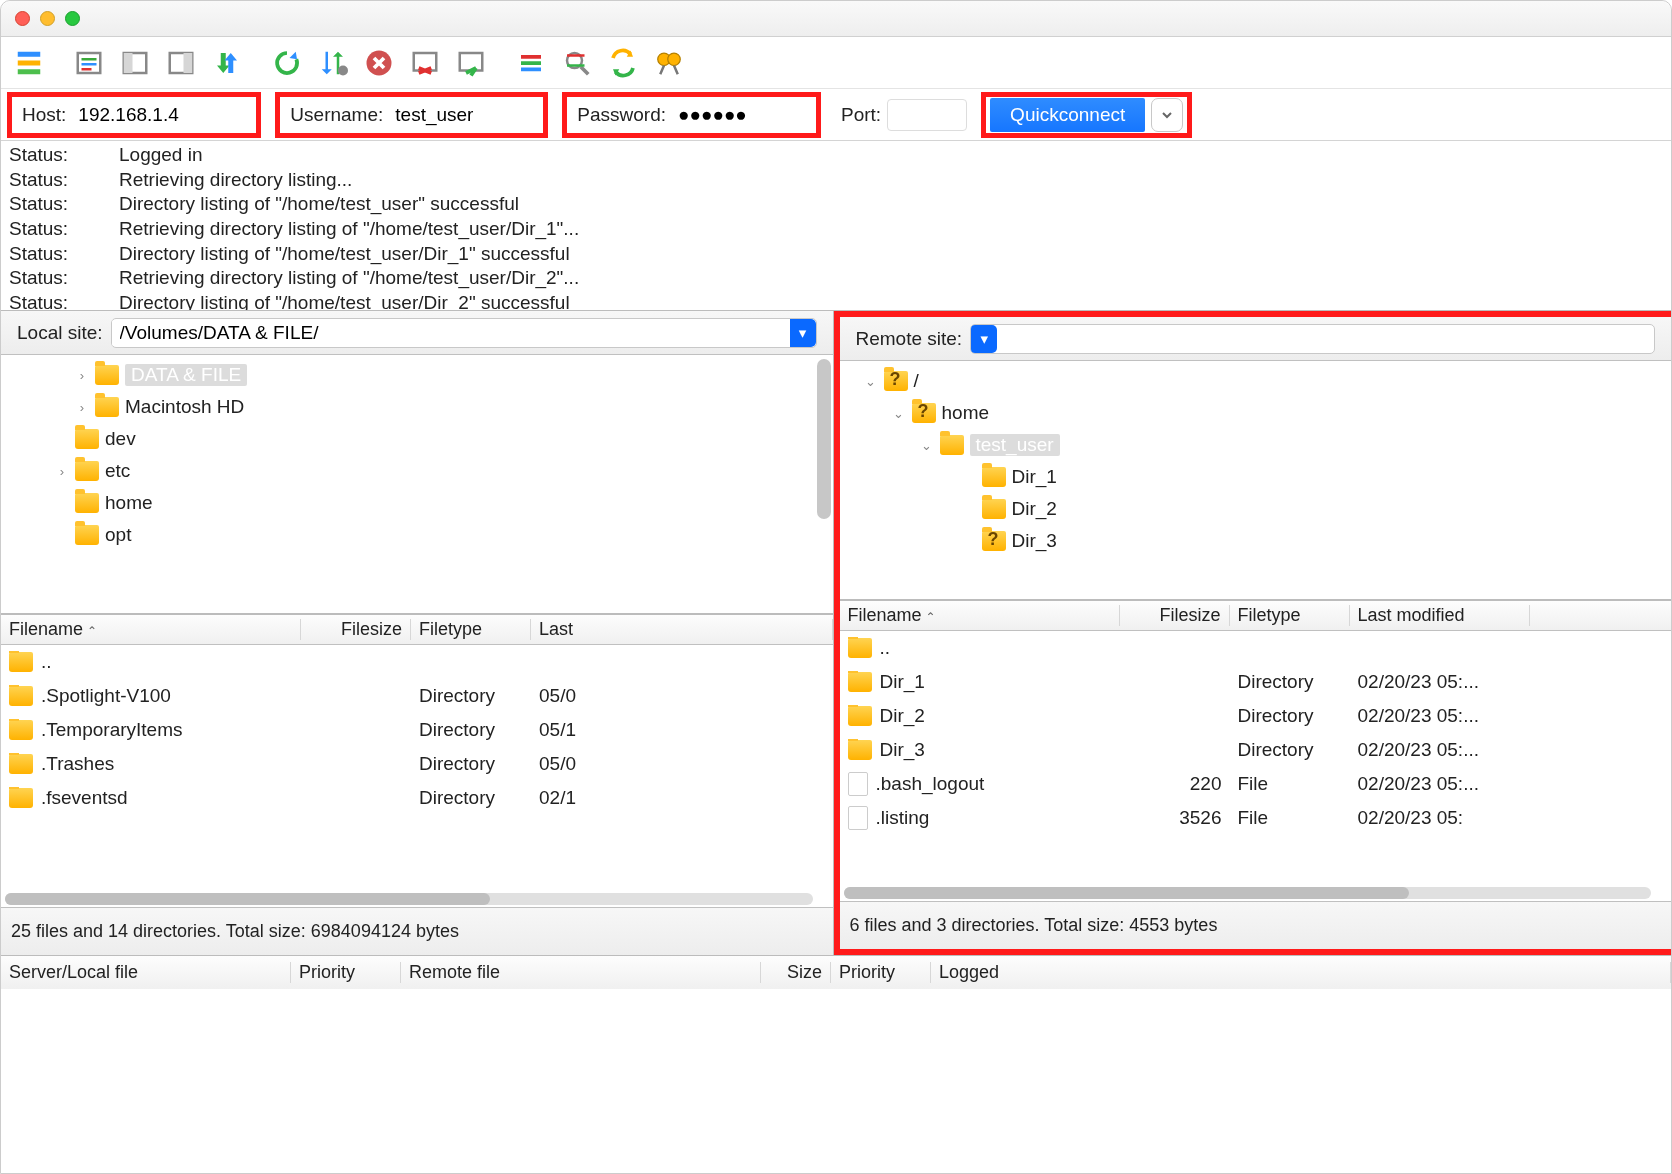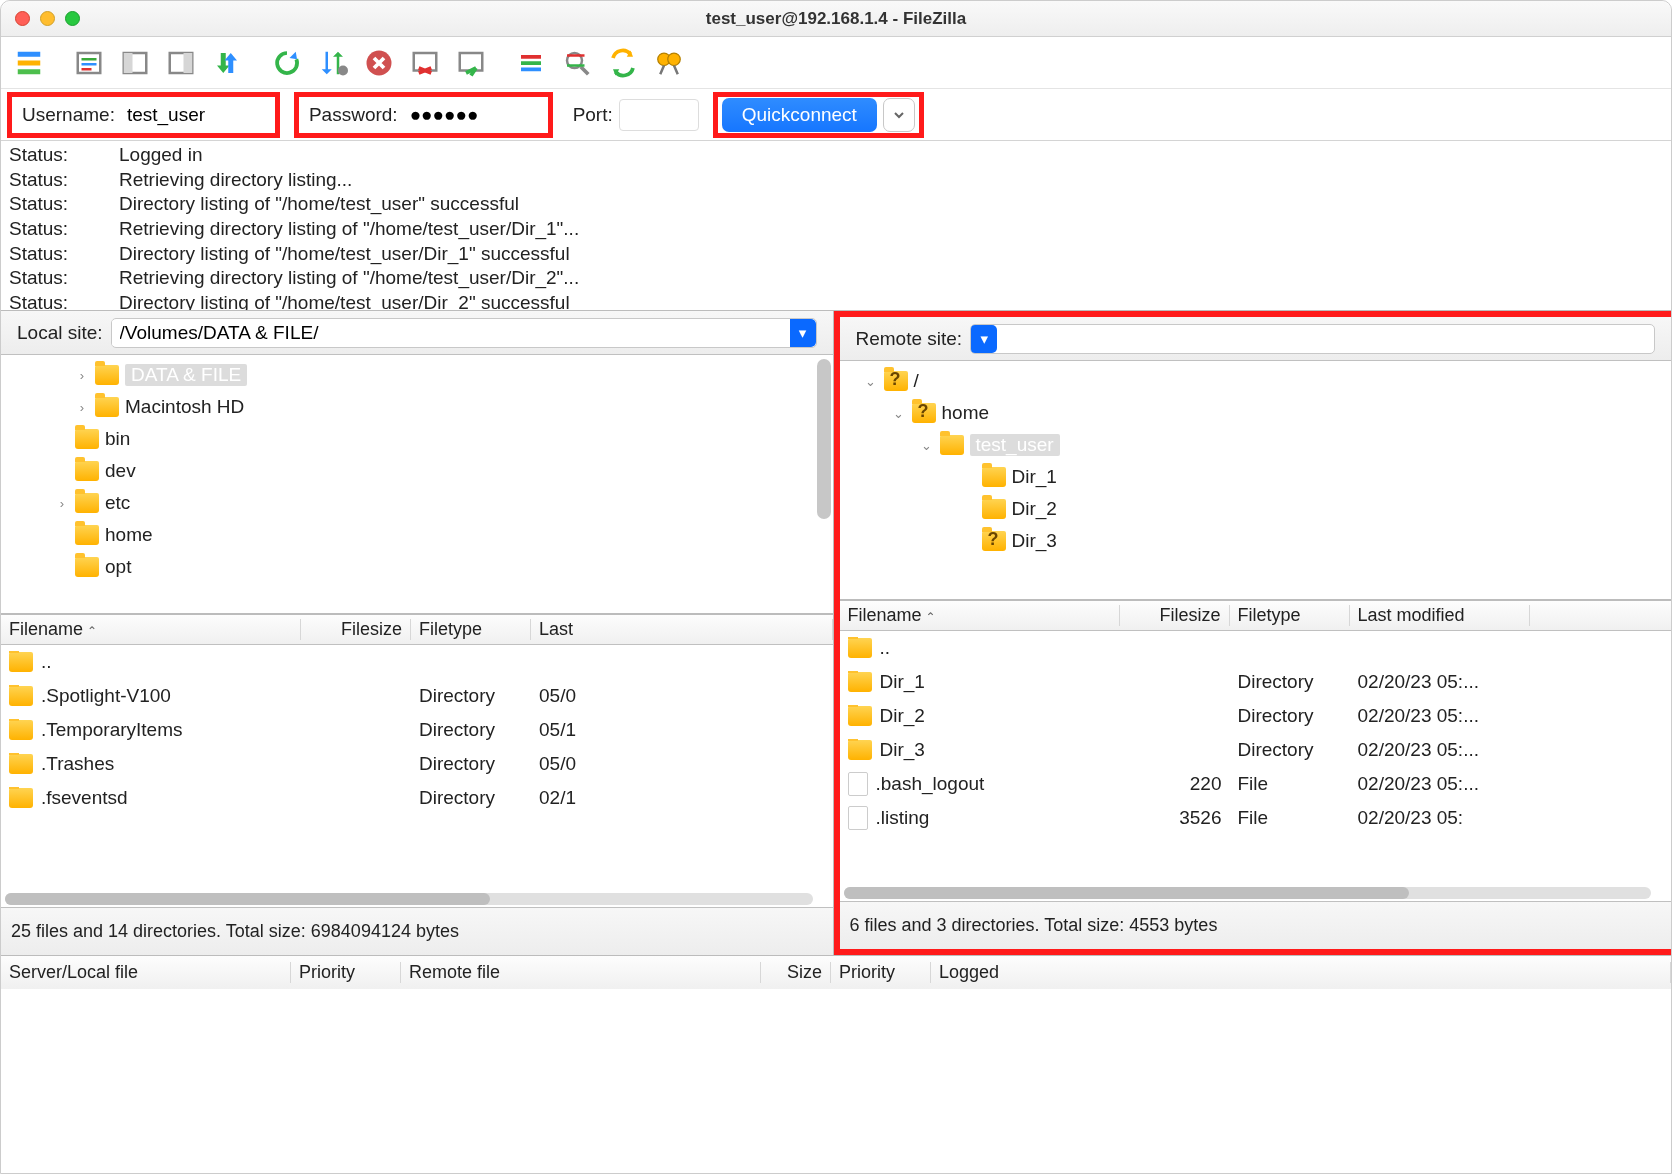--- a/index.html
+++ b/index.html
@@ -79,21 +79,21 @@
     font-size: 19px;
     padding: 4px 6px;
     outline: none;
     width: 180px;
   }
   .hl-red { border: 5px solid #ff1a1a; padding: 0 4px; height: 46px; display:flex; align-items:center;}
   .qc-button {
     background: linear-gradient(#2f8cff, #1676ff);
     color: #fff;
     border: none;
-    border-radius: 7px;
+    border-radius: 2px;
     padding: 6px 20px;
     font-size: 19px;
     font-weight: 500;
   }
   .qc-dropdown {
     width: 32px; height: 34px;
     border: 1px solid #c8c8c8;
     border-radius: 7px;
     background: #fff;
     display: flex; align-items: center; justify-content: center;
@@ -285,21 +285,20 @@
 </style>
 </head>
 <body>
 
 <div class="titlebar">
   <div class="traffic">
     <span class="tf-close"></span>
     <span class="tf-min"></span>
     <span class="tf-max"></span>
   </div>
-  <div class="title">test_user@192.168.1.4 - FileZilla</div>
 </div>
 
 <div class="toolbar">
   <div class="group">
     <div class="tbtn">
         <svg viewBox="0 0 24 24">
           <rect x="3" y="3" width="18" height="4" fill="#2e8fff"></rect>
           <rect x="3" y="10" width="18" height="4" fill="#ffb200"></rect>
           <rect x="3" y="17" width="18" height="4" fill="#4dbf4d"></rect>
         </svg>
@@ -395,20 +394,24 @@
         <svg viewBox="0 0 24 24">
           <circle cx="8" cy="9" r="5" fill="#ffb200" stroke="#b58000" stroke-width="1"></circle>
           <circle cx="16" cy="9" r="5" fill="#ffb200" stroke="#b58000" stroke-width="1"></circle>
           <path d="M8 14l-3 7M16 14l3 7" stroke="#777" stroke-width="2"></path>
         </svg>
       </div>
   </div>
 </div>
 
 <div class="quickbar">
+  <div class="qc-group hl-red">
+    <span class="qc-label">Host:</span>
+    <input class="qc-input" value="192.168.1.4" style="">
+  </div>
   <div class="qc-group hl-red">
     <span class="qc-label">Username:</span>
     <input class="qc-input" style="width: 150px;" value="test_user">
   </div>
   <div class="qc-group hl-red">
     <span class="qc-label">Password:</span>
     <input class="qc-input" style="width: 140px;" value="●●●●●●">
   </div>
   <div class="qc-group">
     <span class="qc-label">Port:</span>
@@ -469,25 +472,20 @@
       <div class="tree-scrollbar"></div>
     <div class="tree-row" style="--indent: 70px;">
           <span class="disclosure">›</span>
           <span class="folder-icon"></span>
           <span class="label sel">DATA &amp; FILE</span>
         </div>
         <div class="tree-row" style="--indent: 70px;">
           <span class="disclosure">›</span>
           <span class="folder-icon"></span>
           <span class="label">Macintosh HD</span>
-        </div>
-        <div class="tree-row" style="--indent: 50px;">
-          <span class="disclosure"></span>
-          <span class="folder-icon"></span>
-          <span class="label">bin</span>
         </div>
         <div class="tree-row" style="--indent: 50px;">
           <span class="disclosure"></span>
           <span class="folder-icon"></span>
           <span class="label">dev</span>
         </div>
         <div class="tree-row" style="--indent: 50px;">
           <span class="disclosure">›</span>
           <span class="folder-icon"></span>
           <span class="label">etc</span>

